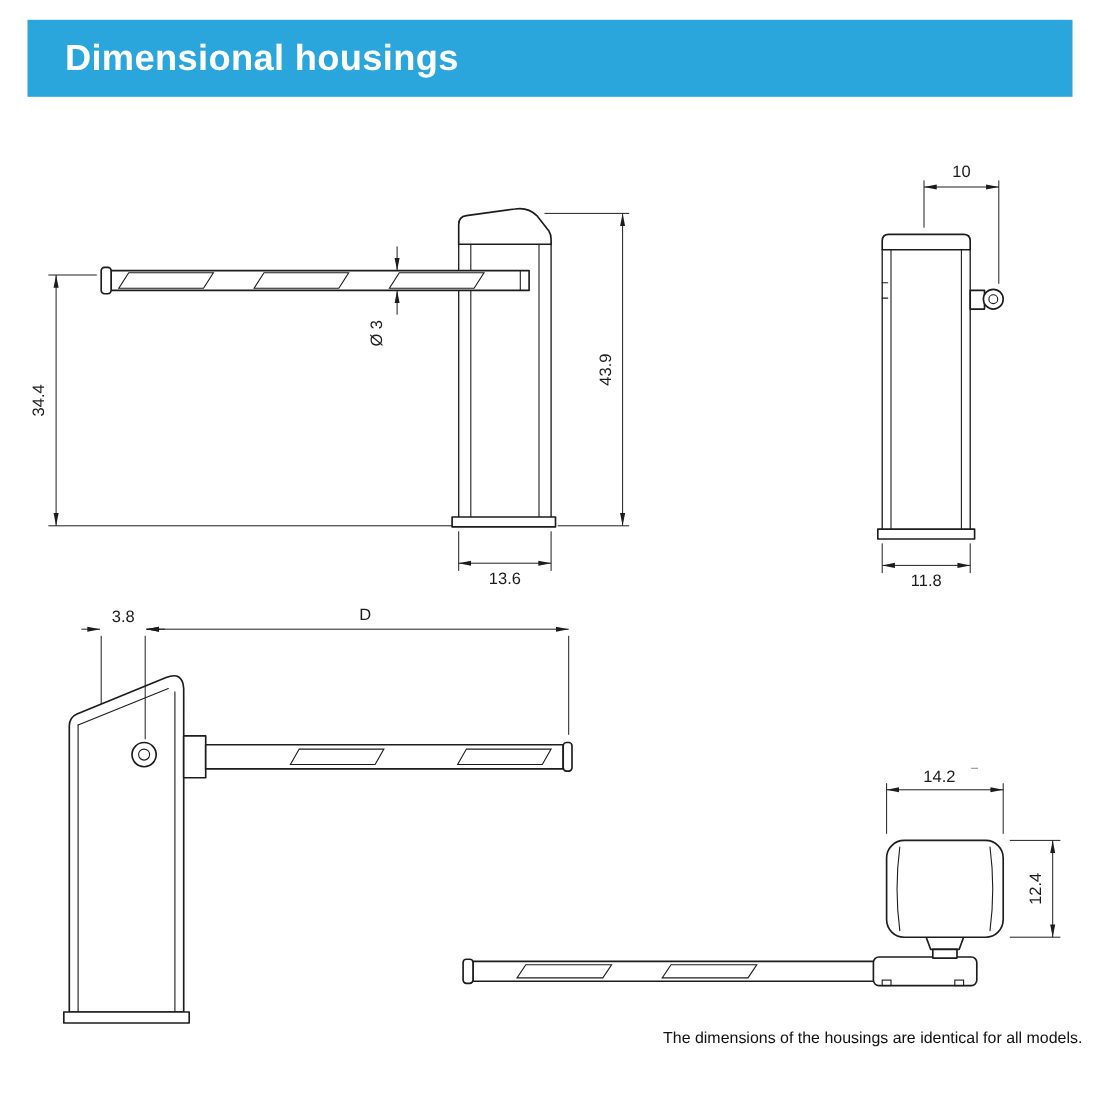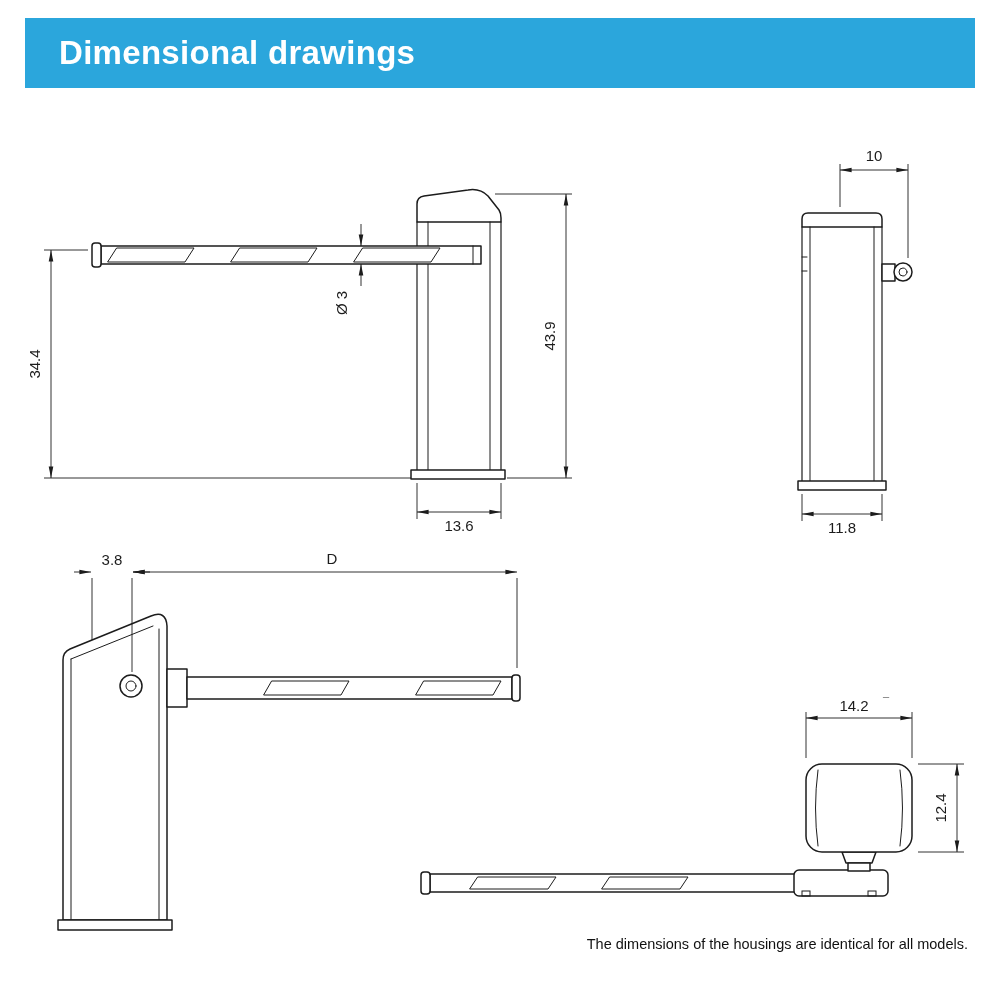--- a/index.html
+++ b/index.html
@@ -13,27 +13,27 @@
   svg.canvas { position:absolute; left:0; top:0; }
 
   
   .o { fill:#ffffff; stroke:#1c1c1c; stroke-width:1.5; stroke-linejoin:round; stroke-linecap:round; }
   .l { fill:none; stroke:#1c1c1c; stroke-width:1.2; stroke-linecap:round; }
   .t { fill:none; stroke:#1c1c1c; stroke-width:1; stroke-linecap:round; }
   .d { fill:none; stroke:#1c1c1c; stroke-width:0.9; }
   text.dim { font-size:15px; fill:#1c1c1c; text-anchor:middle; }
   text.tol { font-size:11px; fill:#1c1c1c; text-anchor:middle; }
 
-  .footer-note { position:absolute; top:936px; right:32px; font-size:14.5px; color:#111111; }
+  .footer-note { position:absolute; top:936px; right:16px; font-size:14.5px; color:#111111; }
 </style>
 </head>
 <body>
 
 <div class="header-bar">
-  <div class="title">Dimensional drawings</div>
+  <div class="title">Dimensional housings</div>
 </div>
 
 <svg class="canvas" width="1000" height="1000" viewBox="0 0 1000 1000">
   <defs>
     <marker id="arr" viewBox="0 0 12 6" refX="11.6" refY="3" markerWidth="12" markerHeight="6" orient="auto-start-reverse" markerUnits="userSpaceOnUse">
       <path d="M0,0.7 L11.6,3 L0,5.3 Z" fill="#1c1c1c"></path>
     </marker>
   </defs>
 
   <g>

